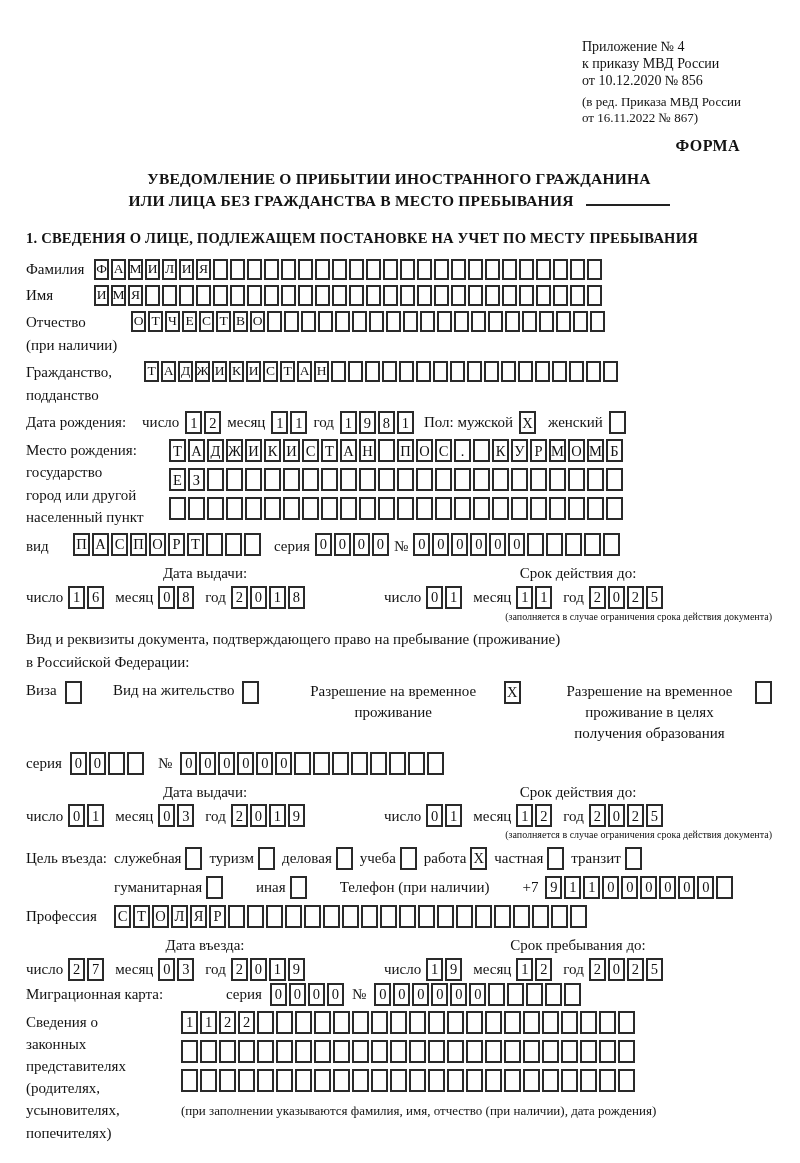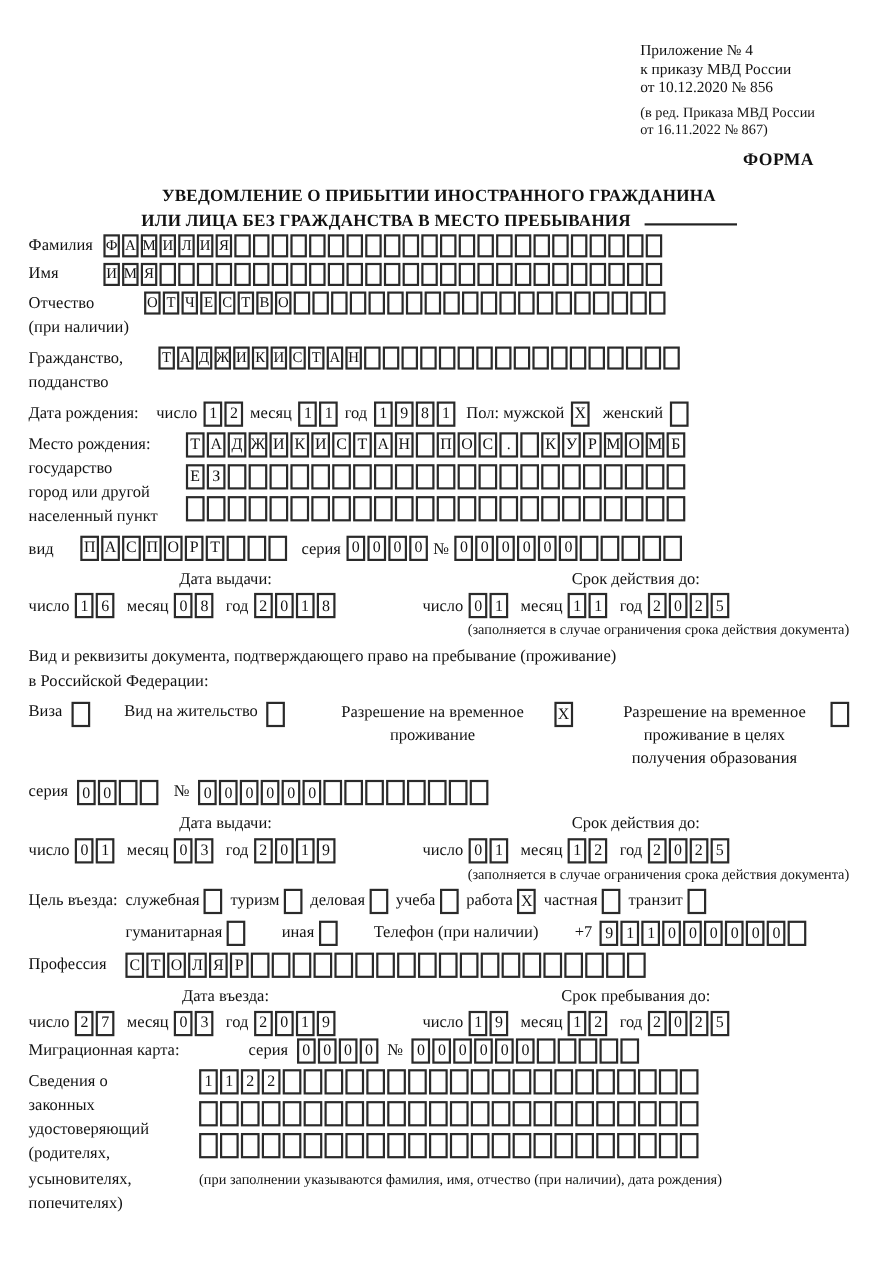--- a/index.html
+++ b/index.html
@@ -28,21 +28,21 @@
   .cell{flex:none;width:15px;height:21px;border:2px solid #2a2a2a;display:inline-flex;
         align-items:center;justify-content:center;font-size:13.5px;background:#fff;}
   .cell.lg{width:17px;height:23px;font-size:14.5px;}
 
   .dline{display:flex;align-items:center;gap:5px;}
   .dline .dl{margin-left:6px;}
   .dates{display:flex;margin-top:8px;margin-bottom:2px;}
   .dcol1{width:358px;flex:none;}
   .dcol2{flex:1;}
   .dhead{text-align:center;margin-bottom:3px;}
-  .note{font-size:13px;text-align:right;margin-top:2px;margin-bottom:5px;}
+  .note{font-size:10px;text-align:right;margin-top:2px;margin-bottom:5px;}
 
   .blk{display:flex;margin-bottom:5px;}
   .blk-lbl{flex:none;width:143px;line-height:1.48;}
   .blk-lbl.w155{width:155px;}
   .blk-rows{display:flex;flex-direction:column;gap:6px;}
   .blk-note{font-size:13px;text-align:center;margin-top:5px;}
 
   .doc-head{font-weight:bold;text-align:center;margin:2px 0 5px 0;}
 
   .intro{margin-top:3px;line-height:1.55;}
@@ -76,20 +76,21 @@
     <div class="ed">от 16.11.2022 № 867)</div>
   </div>
 
   <div class="forma">ФОРМА</div>
 
   <div class="title">
     <div>УВЕДОМЛЕНИЕ О ПРИБЫТИИ ИНОСТРАННОГО ГРАЖДАНИНА</div>
     <div><span>ИЛИ ЛИЦА БЕЗ ГРАЖДАНСТВА В МЕСТО ПРЕБЫВАНИЯ</span><span class="blank-line"></span></div>
   </div>
 
+  <div class="sec1">1. СВЕДЕНИЯ О ЛИЦЕ, ПОДЛЕЖАЩЕМ ПОСТАНОВКЕ НА УЧЕТ ПО МЕСТУ ПРЕБЫВАНИЯ</div>
 
   <div class="frow">
     <span class="lbl w68">Фамилия</span>
     <span class="cells">
         <span class="cell">Ф</span>
         <span class="cell">А</span>
         <span class="cell">М</span>
         <span class="cell">И</span>
         <span class="cell">Л</span>
         <span class="cell">И</span>
@@ -716,21 +717,21 @@
         <span class="cell lg"></span>
         <span class="cell lg"></span>
         <span class="cell lg"></span>
       </span>
   </div>
 
   <div class="blk">
     <div class="blk-lbl w155">
       <div>Сведения о</div>
       <div>законных</div>
-      <div>удостоверяющий</div>
+      <div>представителях</div>
       <div>(родителях,</div>
       <div>усыновителях,</div>
       <div>попечителях)</div>
     </div>
     <div class="blk-rows">
       <span class="cells">
           <span class="cell lg">1</span>
           <span class="cell lg">1</span>
           <span class="cell lg">2</span>
           <span class="cell lg">2</span>

